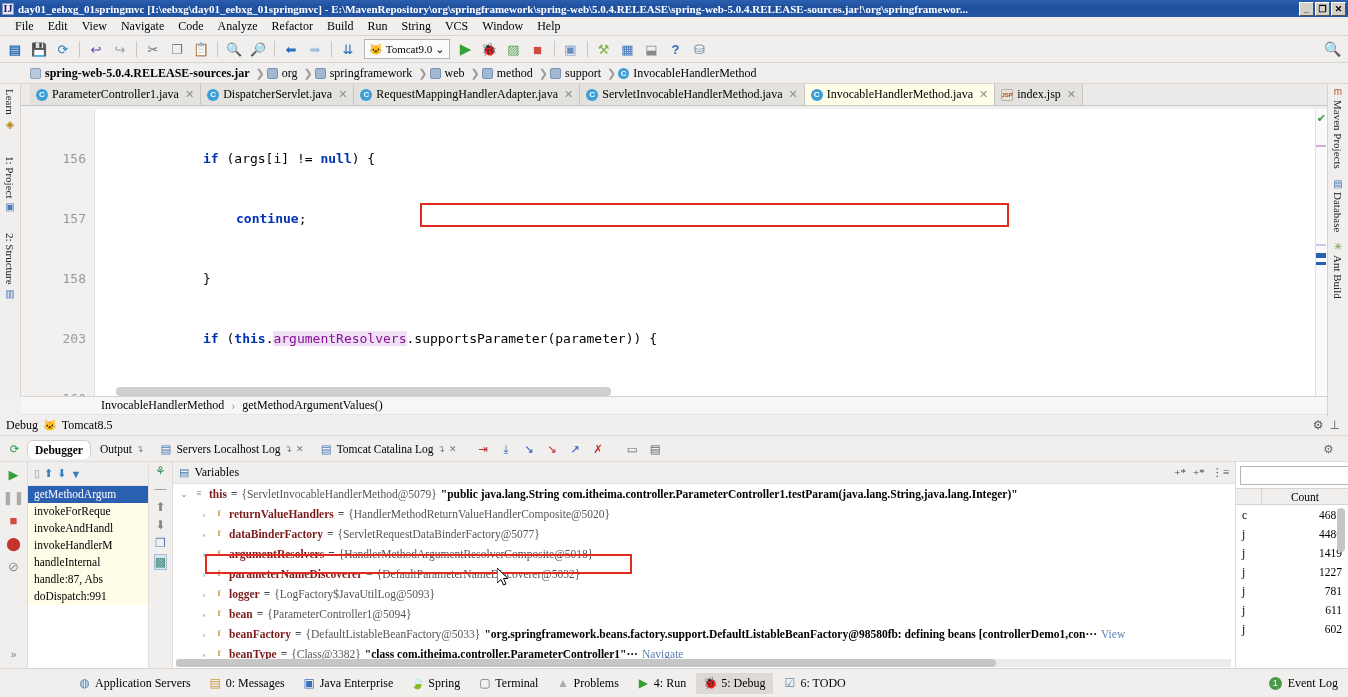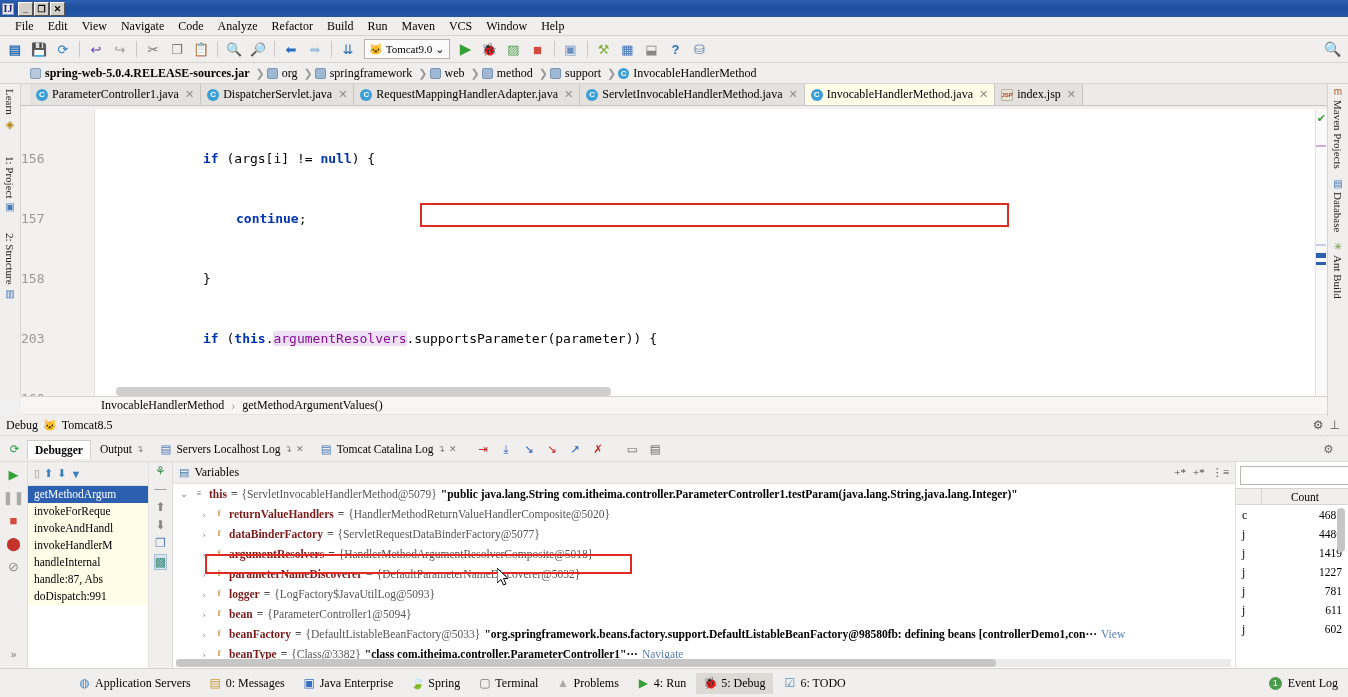--- a/index.html
+++ b/index.html
@@ -178,21 +178,21 @@
     position: absolute; inset: 0;
     font-family: "DejaVu Sans Mono", monospace;
     font-size: 13px; line-height: 20px;
     white-space: pre;
   }
   .gutter {
     position: absolute; left: 0; top: 0; width: 74px; height: 100%;
     background: #f2f1f0; border-right: 1px solid #e3e1df;
   }
   .ln {
-    padding-right: 8px;
+    text-align: right; padding-right: 8px;
     color: #999; font-size: 13px; line-height: 20px;
     font-family: "DejaVu Sans Mono", monospace;
   }
   .codelines { position: absolute; left: 74px; top: 0; right: 0; }
   .cline { height: 20px; line-height: 20px; padding-left: 8px; }
   .kw  { color: #0033b3; font-weight: bold; }
   .fld { color: #871094; }
   .hl-purple { background: #efe0f5; }
   .redbox1 {
     position: absolute; left: 399px; top: 94px;
@@ -226,21 +226,21 @@
   .dbg-header .right-ic { margin-left: auto; margin-right: 8px; display:flex; gap:6px; color:#555; font-size: 12px;}
 
   .dbg-tabs {
     position: absolute; left: 0; top: 437px; right: 0; height: 25px;
     background: #f0efee; border-bottom: 1px solid #dedbd8;
     display: flex; align-items: center; padding-left: 4px; gap: 2px;
     font-family: "Liberation Serif", serif; font-size: 11.5px;
   }
   .dtab {
     display: flex; align-items: center; gap: 4px;
-    padding: 3px 7px; white-space: nowrap;
+    padding: 3px 7px; white-space: nowrap; border-radius: 6px;
   }
   .dtab.active { background: #fff; border: 1px solid #d0cdc9; border-bottom: none; font-weight: bold;}
   .dtab .sup { font-size: 9px; color: #777; }
   .dtab-icon { width: 13px; height: 13px; display:inline-flex; align-items:center; justify-content:center;}
   .dbg-step-ic { width: 19px; height: 19px; display:flex; align-items:center; justify-content:center; margin: 0 1px;}
 
   
   .dbg-body { position: absolute; left: 0; top: 462px; right: 0; bottom: 29px; background: #fff; }
 
   .run-ctrl {
@@ -363,38 +363,39 @@
   }
   .sb-ic { width: 13px; height: 13px; display:inline-flex; align-items:center; justify-content:center;}
 </style>
 </head>
 <body>
 
 <div id="app">
 
   <div class="titlebar">
     <div class="ij-logo">IJ</div>
+    <div class="ttext">day01_eebxg_01springmvc [I:\eebxg\day01_eebxg_01springmvc] - E:\MavenRepository\org\springframework\spring-web\5.0.4.RELEASE\spring-web-5.0.4.RELEASE-sources.jar!\org\springframewor...</div>
     <div class="win-btns">
       <div class="win-btn">_</div>
       <div class="win-btn">❐</div>
       <div class="win-btn">✕</div>
     </div>
   </div>
 
   <div class="menubar">
     <div class="menu-item">File</div>
     <div class="menu-item">Edit</div>
     <div class="menu-item">View</div>
     <div class="menu-item">Navigate</div>
     <div class="menu-item">Code</div>
     <div class="menu-item">Analyze</div>
     <div class="menu-item">Refactor</div>
     <div class="menu-item">Build</div>
     <div class="menu-item">Run</div>
-    <div class="menu-item">Maven</div>
+    <div class="menu-item">String</div>
     <div class="menu-item">VCS</div>
     <div class="menu-item">Window</div>
     <div class="menu-item">Help</div>
   </div>
 
   <div class="toolbar">
     <div class="tb-ico" style="color:#2b6fb5;font-weight:bold;">▤</div>
     <div class="tb-ico" style="color:#5a5a5a;">💾</div>
     <div class="tb-ico" style="color:#2a7fbf;">⟳</div>
     <div class="tb-sep"></div>

